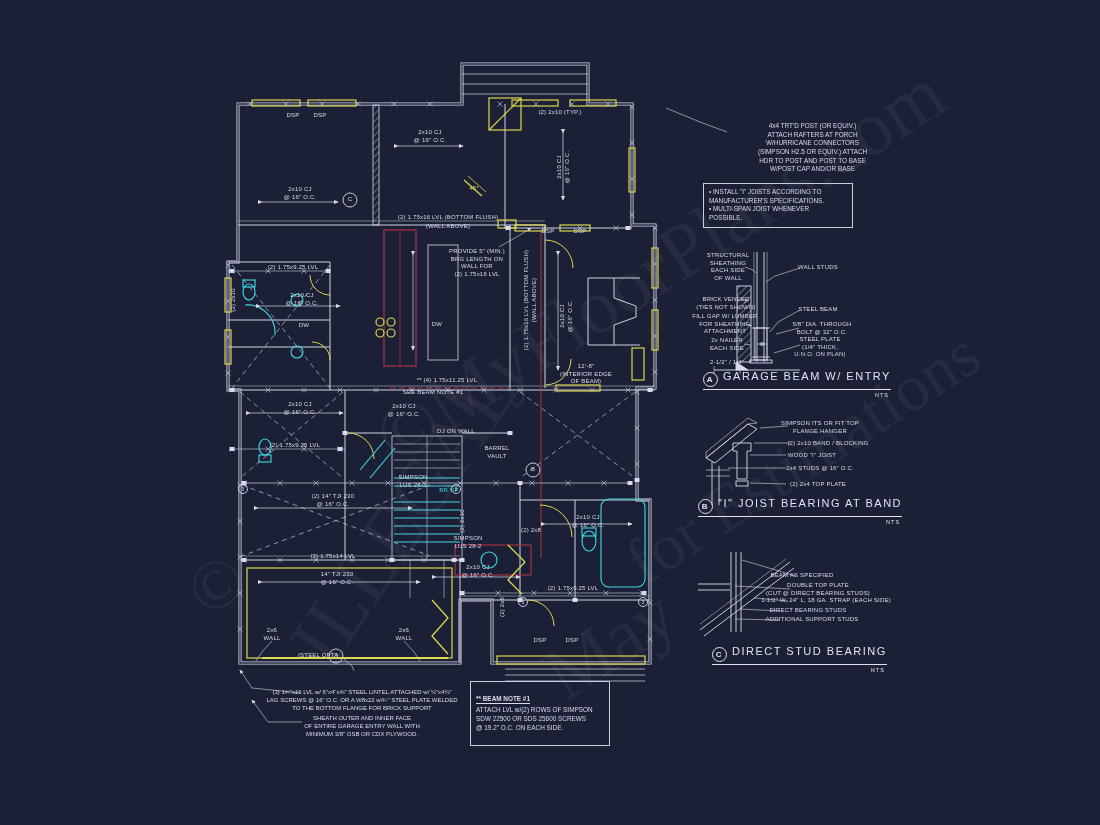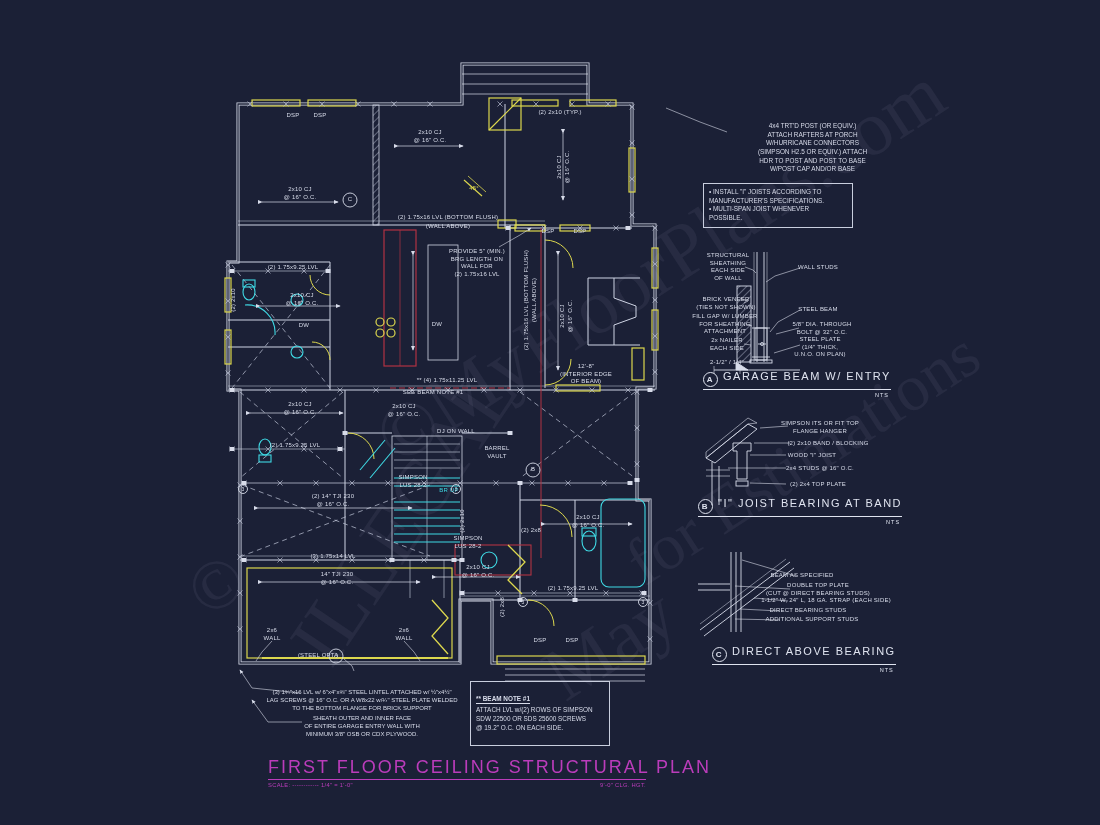--- a/index.html
+++ b/index.html
@@ -410,21 +410,21 @@
 
   <div class="dtitle" style="left:703px;top:371px;">
     <span class="dref">A</span><span>GARAGE BEAM W/ ENTRY</span>
     <span class="nts">NTS</span>
   </div>
   <div class="dtitle" style="left:698px;top:498px;">
     <span class="dref">B</span><span>"I" JOIST BEARING AT BAND</span>
     <span class="nts">NTS</span>
   </div>
   <div class="dtitle" style="left:712px;top:646px;">
-    <span class="dref">C</span><span>DIRECT ABOVE BEARING</span>
+    <span class="dref">C</span><span>DIRECT STUD BEARING</span>
     <span class="nts">NTS</span>
   </div>
 
   <div id="labels">
       <div class="lbl" style="left: 293px; top: 116px; transform: translate(-50%, -50%);">DSP</div>
       <div class="lbl" style="left: 320px; top: 116px; transform: translate(-50%, -50%);">DSP</div>
       <div class="lbl" style="left: 300px; top: 193px; transform: translate(-50%, -50%);">2x10 CJ
 @ 16" O.C.</div>
       <div class="lbl" style="left: 430px; top: 136px; transform: translate(-50%, -50%);">2x10 CJ
 @ 16" O.C.</div>
@@ -521,22 +521,14 @@
       <div class="lbl" style="left: 820px; top: 469px; transform: translate(-50%, -50%);">2x4 STUDS @ 16" O.C.</div>
       <div class="lbl" style="left: 818px; top: 485px; transform: translate(-50%, -50%);">(2) 2x4 TOP PLATE</div>
       <div class="lbl" style="left: 802px; top: 576px; transform: translate(-50%, -50%);">BEAM AS SPECIFIED</div>
       <div class="lbl" style="left: 818px; top: 589px; transform: translate(-50%, -50%);">DOUBLE TOP PLATE
 (CUT @ DIRECT BEARING STUDS)</div>
       <div class="lbl" style="left: 826px; top: 601px; transform: translate(-50%, -50%);">1-1/2" W, 24" L, 18 GA. STRAP (EACH SIDE)</div>
       <div class="lbl" style="left: 808px; top: 611px; transform: translate(-50%, -50%);">DIRECT BEARING STUDS</div>
       <div class="lbl" style="left: 812px; top: 620px; transform: translate(-50%, -50%);">ADDITIONAL SUPPORT STUDS</div>
     </div>
 
-  <div id="titleblock">
-    <div class="t">FIRST FLOOR CEILING STRUCTURAL PLAN</div>
-    <div class="u"></div>
-    <div class="row">
-      <span>SCALE: ------------ 1/4" = 1'-0"</span>
-      <span>9'-0" CLG. HGT.</span>
-    </div>
-  </div>
 
 </div>
 
 </body></html>

